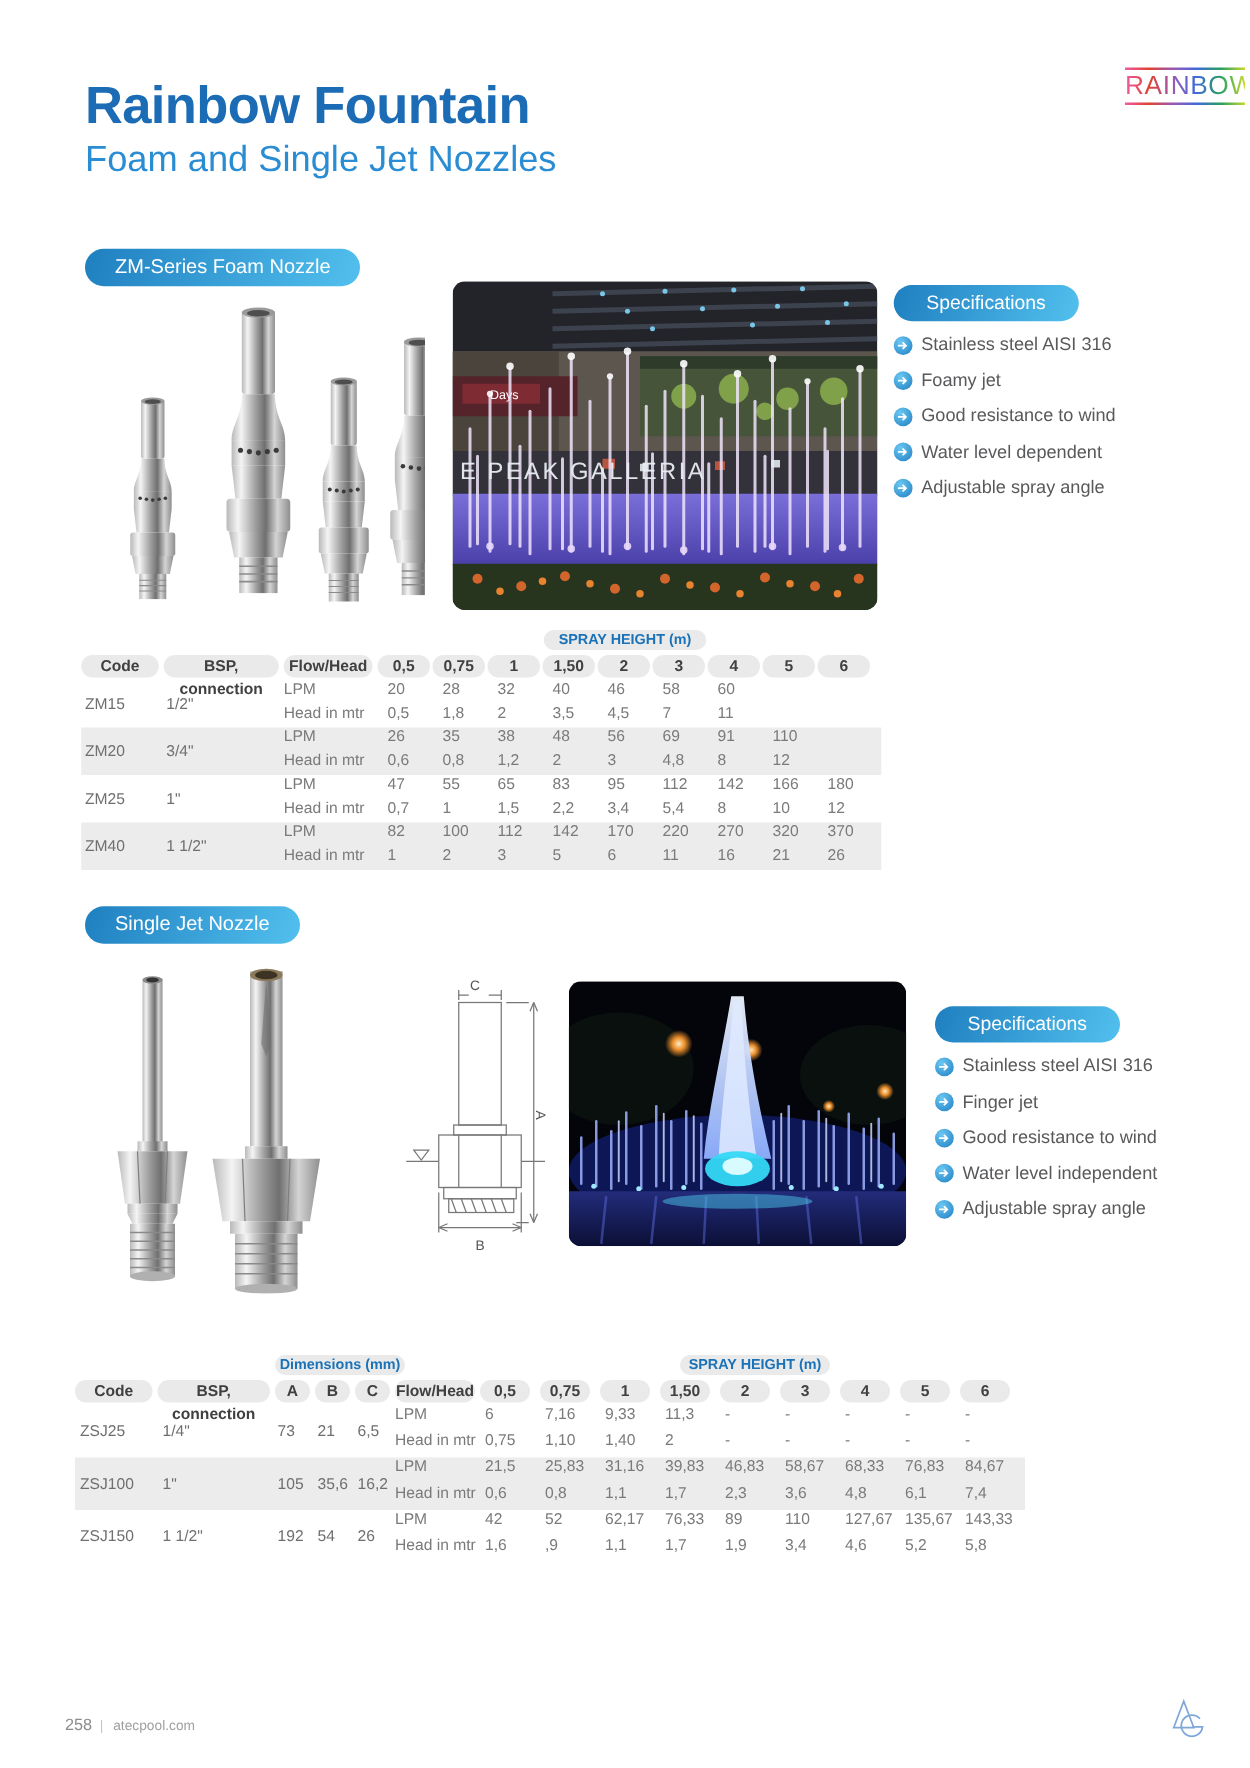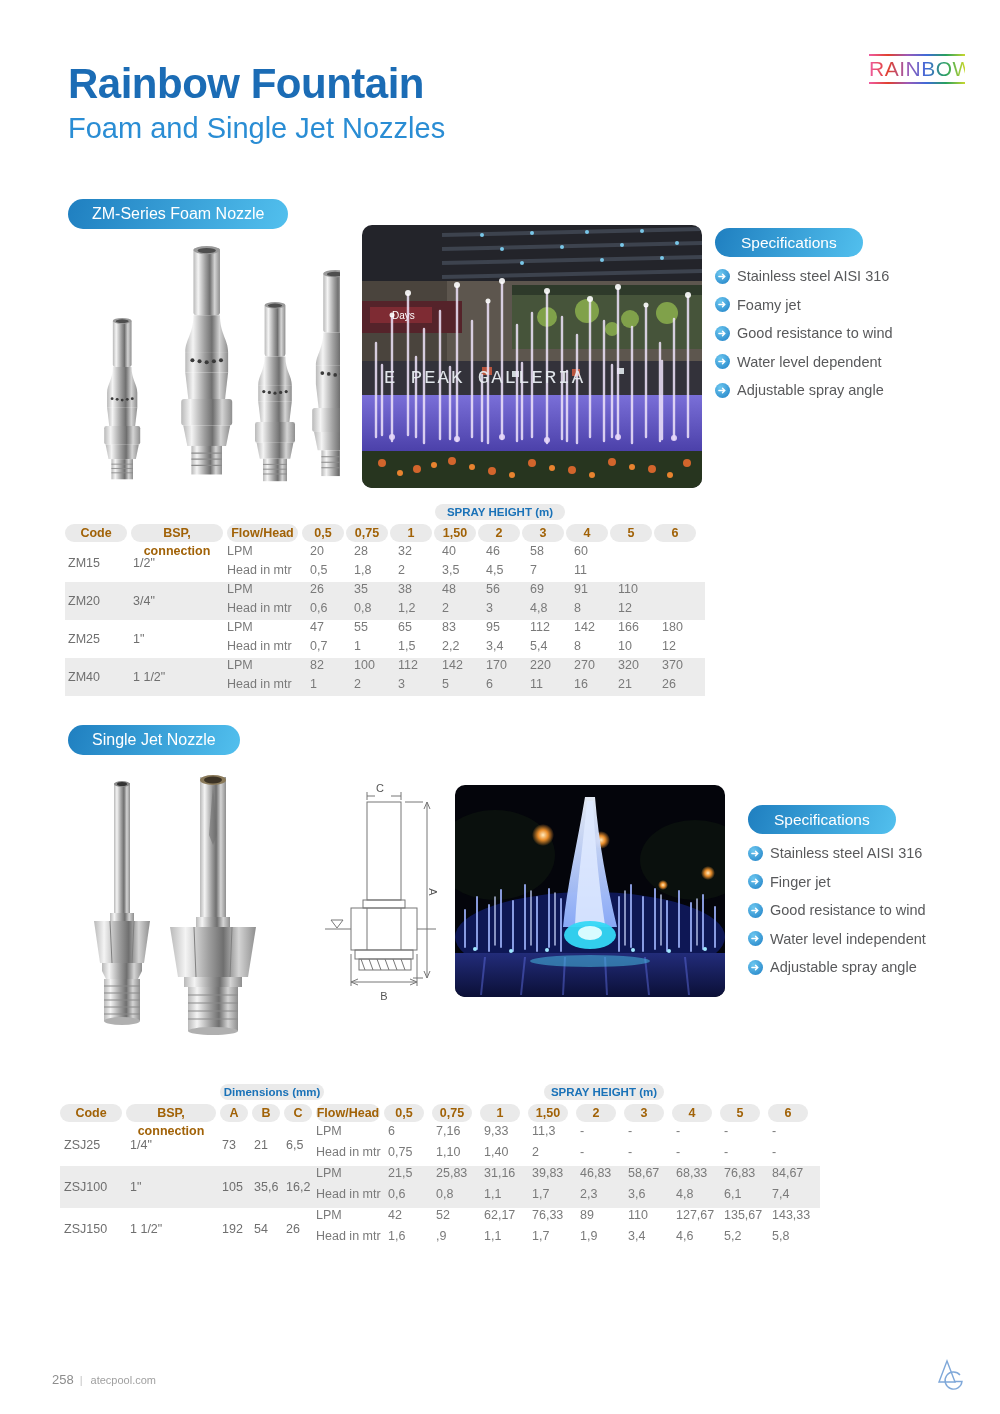--- a/index.html
+++ b/index.html
@@ -3,50 +3,50 @@
 <meta charset="utf-8">
 <style>
   * { box-sizing: border-box; margin: 0; padding: 0; }
   html,body { background:#fff; }
   body { font-family: "Liberation Sans", sans-serif; }
   .page { position:relative; width:1000px; height:1414px; background:#fff; overflow:hidden; }
 
   
   .title { position:absolute; left:68px; top:60px; font-size:42px; font-weight:bold; color:#1b6cb5; letter-spacing:-0.5px; }
   .subtitle { position:absolute; left:68px; top:112px; font-size:29px; color:#2a8dd4; font-weight:400; }
-  .rainbow-logo { position:absolute; left:869px; top:54px; width:96px; text-align:center; }
+  .rainbow-logo { position:absolute; left:900px; top:54px; width:96px; text-align:center; }
   .rainbow-bar { height:2px; width:96px; background:linear-gradient(90deg,#ef5ba1,#e0412e,#9b59b6,#3f6ad8,#27a05e,#c8d82e); }
   .rainbow-text { font-size:21px; font-weight:500; letter-spacing:0.5px; line-height:26px;
     background:linear-gradient(90deg,#ef5ba1,#e0412e,#9b59b6,#3f6ad8,#27a05e,#c8d82e);
     -webkit-background-clip:text; background-clip:text; color:transparent; }
 
   
   .badge { position:absolute; height:30px; line-height:30px; padding:0 24px; border-radius:16px;
     background:linear-gradient(110deg,#1f7fc0,#52c0ee); color:#fff; font-size:16px; }
   .spec-block { position:absolute; width:210px; }
   .spec-pill { display:inline-block; height:29px; line-height:29px; padding:0 26px; border-radius:15px;
     background:linear-gradient(110deg,#1f7fc0,#52c0ee); color:#fff; font-size:15.5px; }
   .spec-list { list-style:none; margin-top:11px; }
   .spec-item { display:flex; align-items:center; margin-bottom:12.5px; white-space:nowrap; }
   .spec-icon { width:15px; height:15px; border-radius:50%; flex:0 0 15px; margin-right:7px;
     background:radial-gradient(circle at 35% 30%, #6cc7f0, #1d7ec4); display:inline-flex; align-items:center; justify-content:center; }
   .spec-text { font-size:14.5px; color:#58595b; }
 
   
   .photo { position:absolute; border-radius:10px; overflow:hidden; }
   .photo svg { display:block; }
-  .galleria-text { position:absolute; left:22px; top:142px; color:#e9eef2; font-size:19px; letter-spacing:2px; opacity:0.95;font-family:Liberation Mono, monospace; }
+  .galleria-text { position:absolute; left:6px; top:142px; color:#e9eef2; font-size:19px; letter-spacing:2px; opacity:0.95; }
 
   
   .ztable { position:absolute; font-size:12.5px; }
   .pill-row { position:relative; height:19px; }
   .mini-pill { position:absolute; height:16px; line-height:16px; border-radius:9px; background:#eaeaea;
     color:#1a72b8; font-weight:bold; font-size:11.5px; text-align:center; }
   .col-row { display:flex; margin-top:1px; }
-  .hp { background:#eaeaea; border-radius:11px; color:#a16207; font-weight:bold; font-size:12.5px;
+  .hp { background:#eaeaea; border-radius:11px; color:#404040; font-weight:bold; font-size:12.5px;
     height:18px; line-height:18px; text-align:center; }
   .w-code { width:62px; margin-right:4px; } .w-bsp { width:92px; margin-right:4px; }
   .w-flow { width:71px; margin-right:4px; } .w-num { width:42px; margin-right:2px; }
   .w2-code { width:62px; margin-right:4px; } .w2-bsp { width:90px; margin-right:4px; }
   .w2-abc { width:28px; margin-right:4px; } .w2-flow { width:64px; margin-right:4px; }
   .w2-num { width:40px; margin-right:8px; }
   .tbody { margin-top:2px; }
   .tgroup { display:flex; align-items:center; }
   .tgroup.stripe { background:#ececec; }
   .tsub { display:flex; flex-direction:column; }

